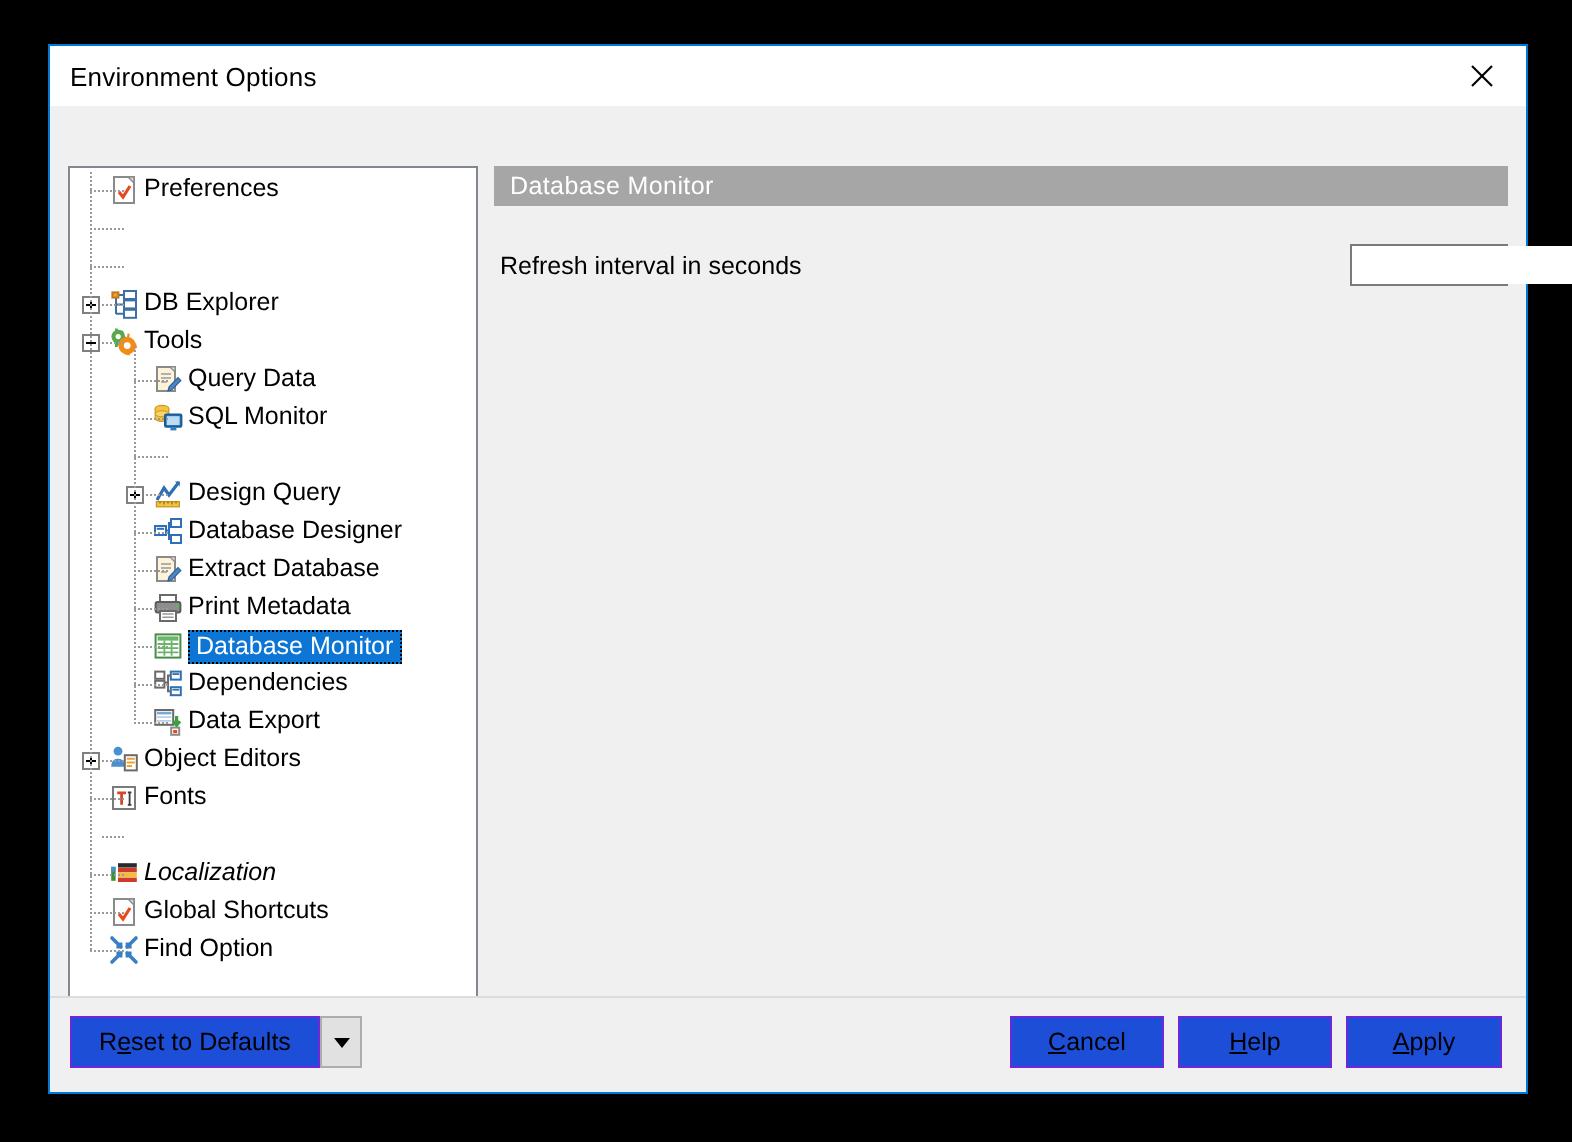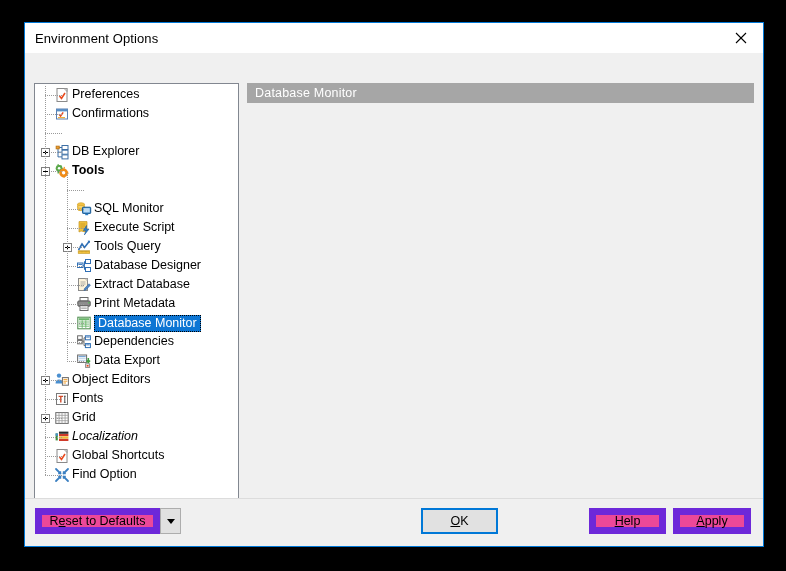--- a/index.html
+++ b/index.html
@@ -181,22 +181,22 @@
   #footer {
     flex: 0 0 auto;
     height: 48px;
     border-top: 1px solid #dcdcdc;
     background: #f0f0f0;
     position: relative;
   }
   .btn {
     position: absolute;
     height: 26px;
-    background: #ec4899;
-    border: 7px solid #6d28d9;
+    background: #1d4ed8;
+    border: 1px solid #6d28d9;
     font-size: 12.5px;
     color: #000;
     display: flex;
     align-items: center;
     justify-content: center;
     cursor: default;
     font-family: "Liberation Sans", sans-serif;
   }
   .btn.default {
     border: 2px solid #0078d7;
@@ -243,31 +243,20 @@
         <div class="tree-row" style="position: absolute; left: 0px; top: 2px; width: 100%;">
           <span class="icon-slot" style="position: absolute; left: 19px; top: 1px;">
             <svg width="16" height="16">
               <rect x="3" y="1.5" width="10" height="13" fill="#fff" stroke="#8a8a8a"></rect>
               <path d="M13 1.5 L13 4.5 L10 1.5 Z" fill="#d8d8d8" stroke="#8a8a8a" stroke-width=".7"></path>
               <path d="M5.5 9 l2 2.5 l3.5 -5.5" stroke="#e8491d" stroke-width="1.6" fill="none"></path>
             </svg>
           </span>
           <span class="sel-wrap" style="position: absolute; left: 37px; top: 1px;">Preferences</span>
         </div>
-        <div class="tree-row" style="position: absolute; left: 0px; top: 21px; width: 100%;">
-          <span class="icon-slot" style="position: absolute; left: 19px; top: 1px;">
-            <svg width="16" height="16">
-              <rect x="2.5" y="3" width="11" height="10" fill="#fff" stroke="#5a7fb0"></rect>
-              <rect x="2.5" y="3" width="11" height="2.4" fill="#5a8ec4"></rect>
-              <path d="M5 8.2 l1.6 1.8 l2.6 -3.6" stroke="#e8491d" stroke-width="1.5" fill="none"></path>
-              <rect x="4" y="11" width="7" height="1.2" fill="#f0b13c"></rect>
-            </svg>
-          </span>
-          <span class="sel-wrap" style="position: absolute; left: 37px; top: 1px;">Confirmations</span>
-        </div>
         <div class="tree-row" style="position: absolute; left: 0px; top: 59px; width: 100%;">
           <div class="expander plus" style="left: 6px; top: 5px;"></div>
           <span class="icon-slot" style="position: absolute; left: 19px; top: 1px;">
             <svg width="16" height="16">
               <rect x="8" y="1.5" width="6" height="4" fill="#fff" stroke="#3d6fa5"></rect>
               <rect x="8" y="6.2" width="6" height="4" fill="#fff" stroke="#3d6fa5"></rect>
               <rect x="8" y="10.9" width="6" height="4" fill="#fff" stroke="#3d6fa5"></rect>
               <path d="M4 3.5 L4 13 M4 3.5 L8 3.5 M4 8.2 L8 8.2 M4 12.9 L8 12.9" stroke="#3d6fa5" fill="none"></path>
               <rect x="2.2" y="2.2" width="3" height="2.6" fill="#f0a030" stroke="#c07818"></rect>
             </svg>
@@ -279,56 +268,57 @@
           <span class="icon-slot" style="position: absolute; left: 19px; top: 1px;">
             <svg width="16" height="16">
               <path d="M4 1.8 l1.3 0 l.25 1.1 l1.0 .45 l.95 -.62 l.9 .9 l-.62 .95 l.45 1.0 l1.1 .25 l0 1.3 l-1.1 .25 l-.45 1.0 l.62 .95 l-.9 .9 l-.95 -.62 l-1.0 .45 l-.25 1.1 l-1.3 0" fill="#5aa84a" transform="translate(-.5,-.6)"></path>
               <circle cx="5.1" cy="5.3" r="3.4" fill="#5aa84a"></circle>
               <circle cx="5.1" cy="5.3" r="1.3" fill="#fff"></circle>
               <circle cx="9.6" cy="9.8" r="4.4" fill="#f08c18"></circle>
               <circle cx="9.6" cy="9.8" r="1.7" fill="#fff"></circle>
               <path d="M9.6 4.9 l1.1 .2 M14.3 9.8 l-1.1 .2 M9.6 14.5 l.2 -1.1" stroke="#f08c18" stroke-width="2.4"></path>
             </svg>
           </span>
-          <span class="sel-wrap" style="position: absolute; left: 37px; top: 1px; font-weight: bold;">Tools</span>
+          <span class="sel-wrap" style="position: absolute; left: 37px; top: 1px;">Tools</span>
+        </div>
+        <div class="tree-row" style="position: absolute; left: 0px; top: 97px; width: 100%;">
+          <span class="icon-slot" style="position: absolute; left: 41px; top: 1px;">
+            <svg width="16" height="16">
+              <rect x="2.5" y="1.5" width="9" height="12" fill="#fdf3da" stroke="#8a8a8a"></rect>
+              <path d="M11.5 1.5 L11.5 4 L9 1.5 Z" fill="#e3e3e3" stroke="#8a8a8a" stroke-width=".6"></path>
+              <path d="M4.5 5 h5 M4.5 7 h5 M4.5 9 h3" stroke="#9a9a9a" stroke-width=".8"></path>
+              <path d="M8.5 11.5 L13 6.8 L14.4 8.2 L9.9 12.9 L8 13.4 Z" fill="#4f86c6" stroke="#2d5f99" stroke-width=".6"></path>
+            </svg>
+          </span>
+          <span class="sel-wrap" style="position: absolute; left: 59px; top: 1px;">Query Data</span>
         </div>
         <div class="tree-row" style="position: absolute; left: 0px; top: 116px; width: 100%;">
           <span class="icon-slot" style="position: absolute; left: 41px; top: 1px;">
             <svg width="16" height="16">
               <ellipse cx="5" cy="3.2" rx="3.4" ry="1.5" fill="#f5c243" stroke="#c99a1e" stroke-width=".6"></ellipse>
               <path d="M1.6 3.2 v5 a3.4 1.5 0 0 0 6.8 0 v-5" fill="#f5c243" stroke="#c99a1e" stroke-width=".6"></path>
               <ellipse cx="5" cy="5.9" rx="3.4" ry="1.5" fill="#f7d470" stroke="#c99a1e" stroke-width=".5"></ellipse>
               <rect x="6.5" y="6.2" width="8.2" height="6.2" rx="0.6" fill="#2b7fc7" stroke="#1d5b92"></rect>
               <rect x="7.4" y="7.1" width="6.4" height="4.4" fill="#bcdcf5"></rect>
               <rect x="9.2" y="12.8" width="3" height="1.4" fill="#2b7fc7"></rect>
             </svg>
           </span>
           <span class="sel-wrap" style="position: absolute; left: 59px; top: 1px;">SQL Monitor</span>
         </div>
-        <div class="tree-row" style="position: absolute; left: 0px; top: 135px; width: 100%;">
-          <span class="icon-slot" style="position: absolute; left: 41px; top: 1px;">
-            <svg width="16" height="16">
-              <path d="M3 1.6 h8 v9.5 q-2 1.4 -4 .3 q-2 -1.1 -4 .6 Z" fill="#f2c23e" stroke="#c4941c" stroke-width=".7"></path>
-              <path d="M4.3 4 h5 M4.3 6 h5 M4.3 8 h3.5" stroke="#c4941c" stroke-width=".8"></path>
-              <path d="M10.5 5.5 L7.4 10.6 h2.6 l-1.6 4.3 l4.6 -5.9 h-2.7 Z" fill="#2f7fd0" stroke="#1d5b99" stroke-width=".6"></path>
-            </svg>
-          </span>
-          <span class="sel-wrap" style="position: absolute; left: 59px; top: 1px;">Execute Script</span>
-        </div>
         <div class="tree-row" style="position: absolute; left: 0px; top: 154px; width: 100%;">
           <div class="expander plus" style="left: 28px; top: 5px;"></div>
           <span class="icon-slot" style="position: absolute; left: 41px; top: 1px;">
             <svg width="16" height="16">
               <path d="M2.5 11 L6 5 L8.5 8.5 L13.5 2" stroke="#2f6fb5" stroke-width="1.6" fill="none"></path>
               <path d="M11.5 1.8 h2.4 v2.4 Z" fill="#2f6fb5"></path>
               <rect x="2.2" y="11.8" width="11.5" height="2.6" fill="#f3c23e" stroke="#c29419" stroke-width=".6"></rect>
               <path d="M4 11.8 v1 M6 11.8 v1.4 M8 11.8 v1 M10 11.8 v1.4 M12 11.8 v1" stroke="#8a6a12" stroke-width=".6"></path>
             </svg>
           </span>
-          <span class="sel-wrap" style="position: absolute; left: 59px; top: 1px;">Tools Query</span>
+          <span class="sel-wrap" style="position: absolute; left: 59px; top: 1px;">Design Query</span>
         </div>
         <div class="tree-row" style="position: absolute; left: 0px; top: 173px; width: 100%;">
           <span class="icon-slot" style="position: absolute; left: 41px; top: 1px;">
             <svg width="16" height="16">
               <rect x="1.5" y="5" width="5.5" height="4.5" fill="#fff" stroke="#2f6fb5"></rect>
               <rect x="2.4" y="5.9" width="3.7" height="1" fill="#2f6fb5"></rect>
               <rect x="9.5" y="1.5" width="5" height="4" fill="#fff" stroke="#2f6fb5"></rect>
               <rect x="9.5" y="9.5" width="5" height="4" fill="#fff" stroke="#2f6fb5"></rect>
               <path d="M7 7.3 L8.5 7.3 L8.5 3.5 L9.5 3.5 M8.5 7.3 L8.5 11.5 L9.5 11.5" stroke="#2f6fb5" fill="none"></path>
             </svg>
@@ -409,30 +399,20 @@
         </div>
         <div class="tree-row" style="position: absolute; left: 0px; top: 306px; width: 100%;">
           <span class="icon-slot" style="position: absolute; left: 19px; top: 1px;">
             <svg width="16" height="16">
               <rect x="2.5" y="2.5" width="11" height="11" fill="#fff" stroke="#7a7a7a"></rect>
               <path d="M4.6 5.4 h4.4 M6.8 5.4 v6" stroke="#d04a2a" stroke-width="1.4"></path>
               <path d="M10.8 5.2 v6.2 M9.9 5.2 h1.8 M9.9 11.4 h1.8" stroke="#3a3a3a" stroke-width=".9"></path>
             </svg>
           </span>
           <span class="sel-wrap" style="position: absolute; left: 37px; top: 1px;">Fonts</span>
-        </div>
-        <div class="tree-row" style="position: absolute; left: 0px; top: 325px; width: 100%;">
-          <div class="expander plus" style="left: 6px; top: 5px;"></div>
-          <span class="icon-slot" style="position: absolute; left: 19px; top: 1px;">
-            <svg width="16" height="16">
-              <rect x="1.8" y="2.6" width="12.4" height="10.8" fill="#fff" stroke="#6a6a6a"></rect>
-              <path d="M1.8 5.3 h12.4 M1.8 8 h12.4 M1.8 10.7 h12.4 M5 2.6 v10.8 M8 2.6 v10.8 M11.1 2.6 v10.8" stroke="#9a9a9a" stroke-width=".8"></path>
-            </svg>
-          </span>
-          <span class="sel-wrap" style="position: absolute; left: 37px; top: 1px;">Grid</span>
         </div>
         <div class="tree-row" style="position: absolute; left: 0px; top: 344px; width: 100%; font-style: italic;">
           <span class="icon-slot" style="position: absolute; left: 19px; top: 1px;">
             <svg width="16" height="16">
               <rect x="1.6" y="4.4" width="2.2" height="7" fill="#3f8f3f"></rect>
               <rect x="1.6" y="4.4" width="2.2" height="2.4" fill="#4a8fd0"></rect>
               <rect x="5" y="2.6" width="9.4" height="2.2" fill="#2b2b2b"></rect>
               <rect x="5" y="5" width="9.4" height="2.2" fill="#d03a2a"></rect>
               <rect x="5" y="7.4" width="9.4" height="2.2" fill="#f0c030"></rect>
               <rect x="5" y="9.8" width="9.4" height="2.2" fill="#d03a2a"></rect>
@@ -483,34 +463,41 @@
         <div class="hline" style="top: 182px; left: 32px; width: 18px;"></div>
         <div class="hline" style="top: 201px; left: 32px; width: 18px;"></div>
         <div class="hline" style="top: 220px; left: 32px; width: 18px;"></div>
         <div class="hline" style="top: 239px; left: 32px; width: 18px;"></div>
         <div class="hline" style="top: 258px; left: 32px; width: 18px;"></div>
         <div class="hline" style="top: 277px; left: 32px; width: 18px;"></div>
       </div>
 
     <div id="right-pane">
       <div id="pane-header">Database Monitor</div>
+      <div id="field-row">
+        <span id="field-label">Refresh interval in seconds</span>
+        <div id="spinner">
+          <input id="spin-value" value="5" style="">
+
+        </div>
+      </div>
     </div>
 
   </div>
 
   <div id="footer">
     <div class="btn" id="reset-btn">
       <span><span>R</span><span class="acc">e</span><span>set to Defaults</span></span>
     </div>
     <div id="reset-arrow-btn">
         <span class="caret"></span>
       </div>
 
-    <div class="btn default" id="ok-btn">
-      <span><span></span><span class="acc">O</span><span>K</span></span>
+    <div class="btn" id="cancel-btn">
+      <span><span></span><span class="acc">C</span><span>ancel</span></span>
     </div>
     <div class="btn" id="help-btn">
       <span><span></span><span class="acc">H</span><span>elp</span></span>
     </div>
     <div class="btn" id="apply-btn">
       <span><span></span><span class="acc">A</span><span>pply</span></span>
     </div>
   </div>
 
 </div>

